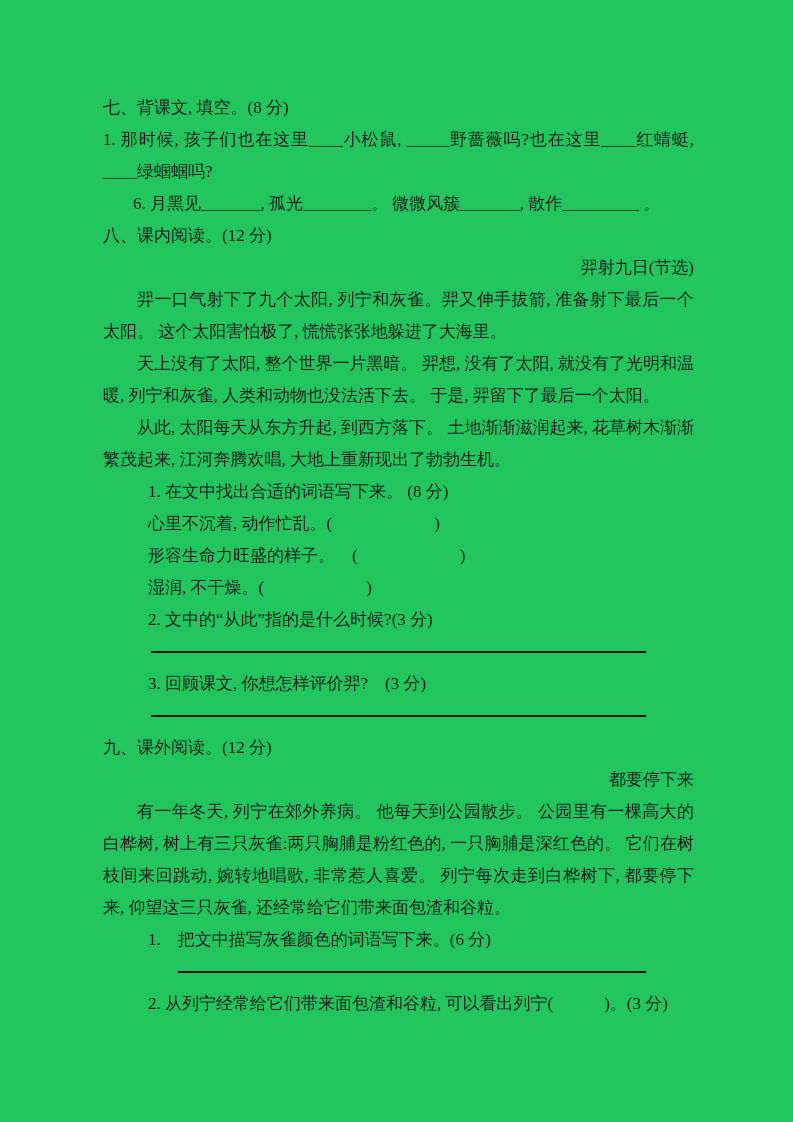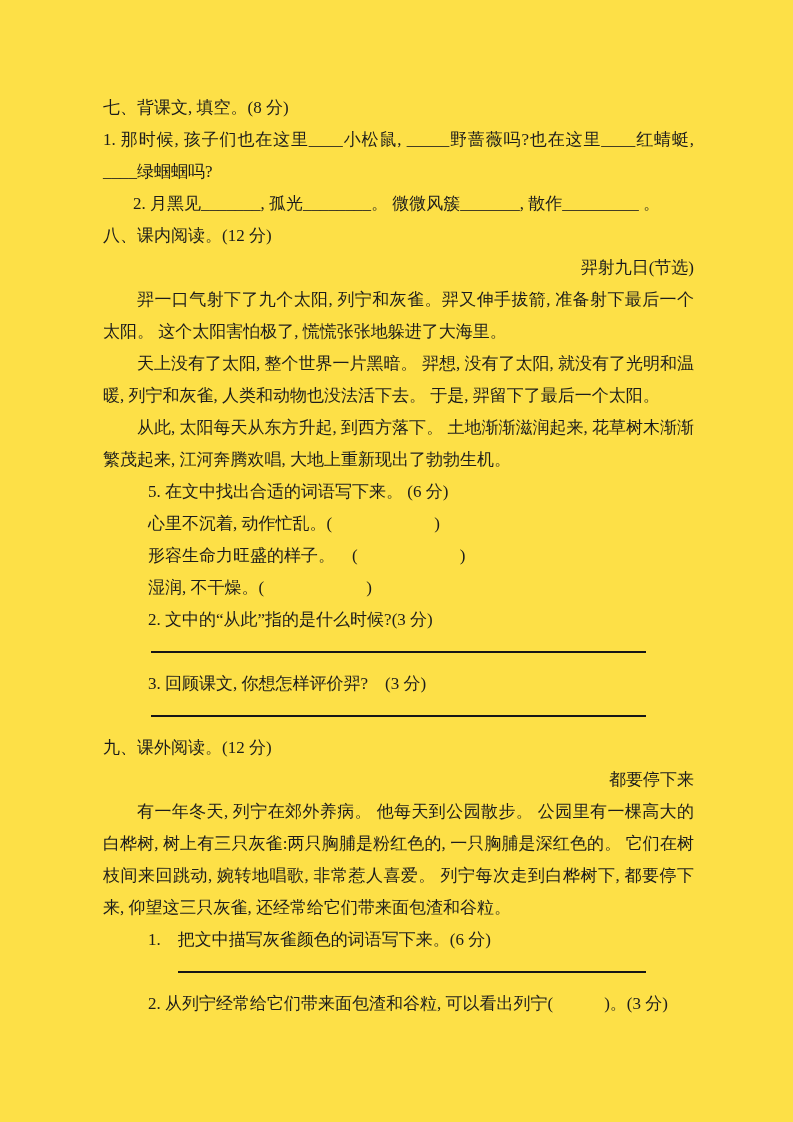--- a/index.html
+++ b/index.html
@@ -4,21 +4,21 @@
 <style>
   html, body {
     margin: 0;
     padding: 0;
     background: #ffffff;
   }
   .page {
     position: relative;
     width: 793px;
     height: 1122px;
-    background: #fde047;
+    background: #22c55e;
     overflow: hidden;
     font-family: "Liberation Serif", "DejaVu Serif", serif;
     color: #1c1c1c;
   }
   .content {
     position: absolute;
     left: 103px;
     top: 92px;
     width: 591px;
     font-size: 17px;
@@ -49,28 +49,28 @@
   }
 </style>
 </head>
 <body>
 
 <div class="page">
   <div class="content">
 
     <div class="line heading">七、背课文, 填空。(8 分)</div>
     <div class="wrapline">1. 那时候, 孩子们也在这里____小松鼠, _____野蔷薇吗?也在这里____红蜻蜓, ____绿蝈蝈吗?</div>
-    <div class="line indent1">2. 月黑见_______, 孤光________。 微微风簇_______, 散作_________ 。</div>
+    <div class="line indent1">6. 月黑见_______, 孤光________。 微微风簇_______, 散作_________ 。</div>
 
     <div class="line heading">八、课内阅读。(12 分)</div>
     <div class="line title">羿射九日(节选)</div>
     <div class="para">羿一口气射下了九个太阳, 列宁和灰雀。羿又伸手拔箭, 准备射下最后一个太阳。 这个太阳害怕极了, 慌慌张张地躲进了大海里。</div>
     <div class="para">天上没有了太阳, 整个世界一片黑暗。 羿想, 没有了太阳, 就没有了光明和温暖, 列宁和灰雀, 人类和动物也没法活下去。 于是, 羿留下了最后一个太阳。</div>
     <div class="para">从此, 太阳每天从东方升起, 到西方落下。 土地渐渐滋润起来, 花草树木渐渐繁茂起来, 江河奔腾欢唱, 大地上重新现出了勃勃生机。</div>
-    <div class="line indent2">5. 在文中找出合适的词语写下来。 (6 分)</div>
+    <div class="line indent2">1. 在文中找出合适的词语写下来。 (8 分)</div>
     <div class="line indent2">心里不沉着, 动作忙乱。(　　　　　　)</div>
     <div class="line indent2">形容生命力旺盛的样子。　(　　　　　　)</div>
     <div class="line indent2">湿润, 不干燥。(　　　　　　)</div>
     <div class="line indent2">2. 文中的“从此”指的是什么时候?(3 分)</div>
     <div class="ans-line"></div>
     <div class="line indent2">3. 回顾课文, 你想怎样评价羿?　(3 分)</div>
     <div class="ans-line"></div>
 
     <div class="line heading">九、课外阅读。(12 分)</div>
     <div class="line title">都要停下来</div>

